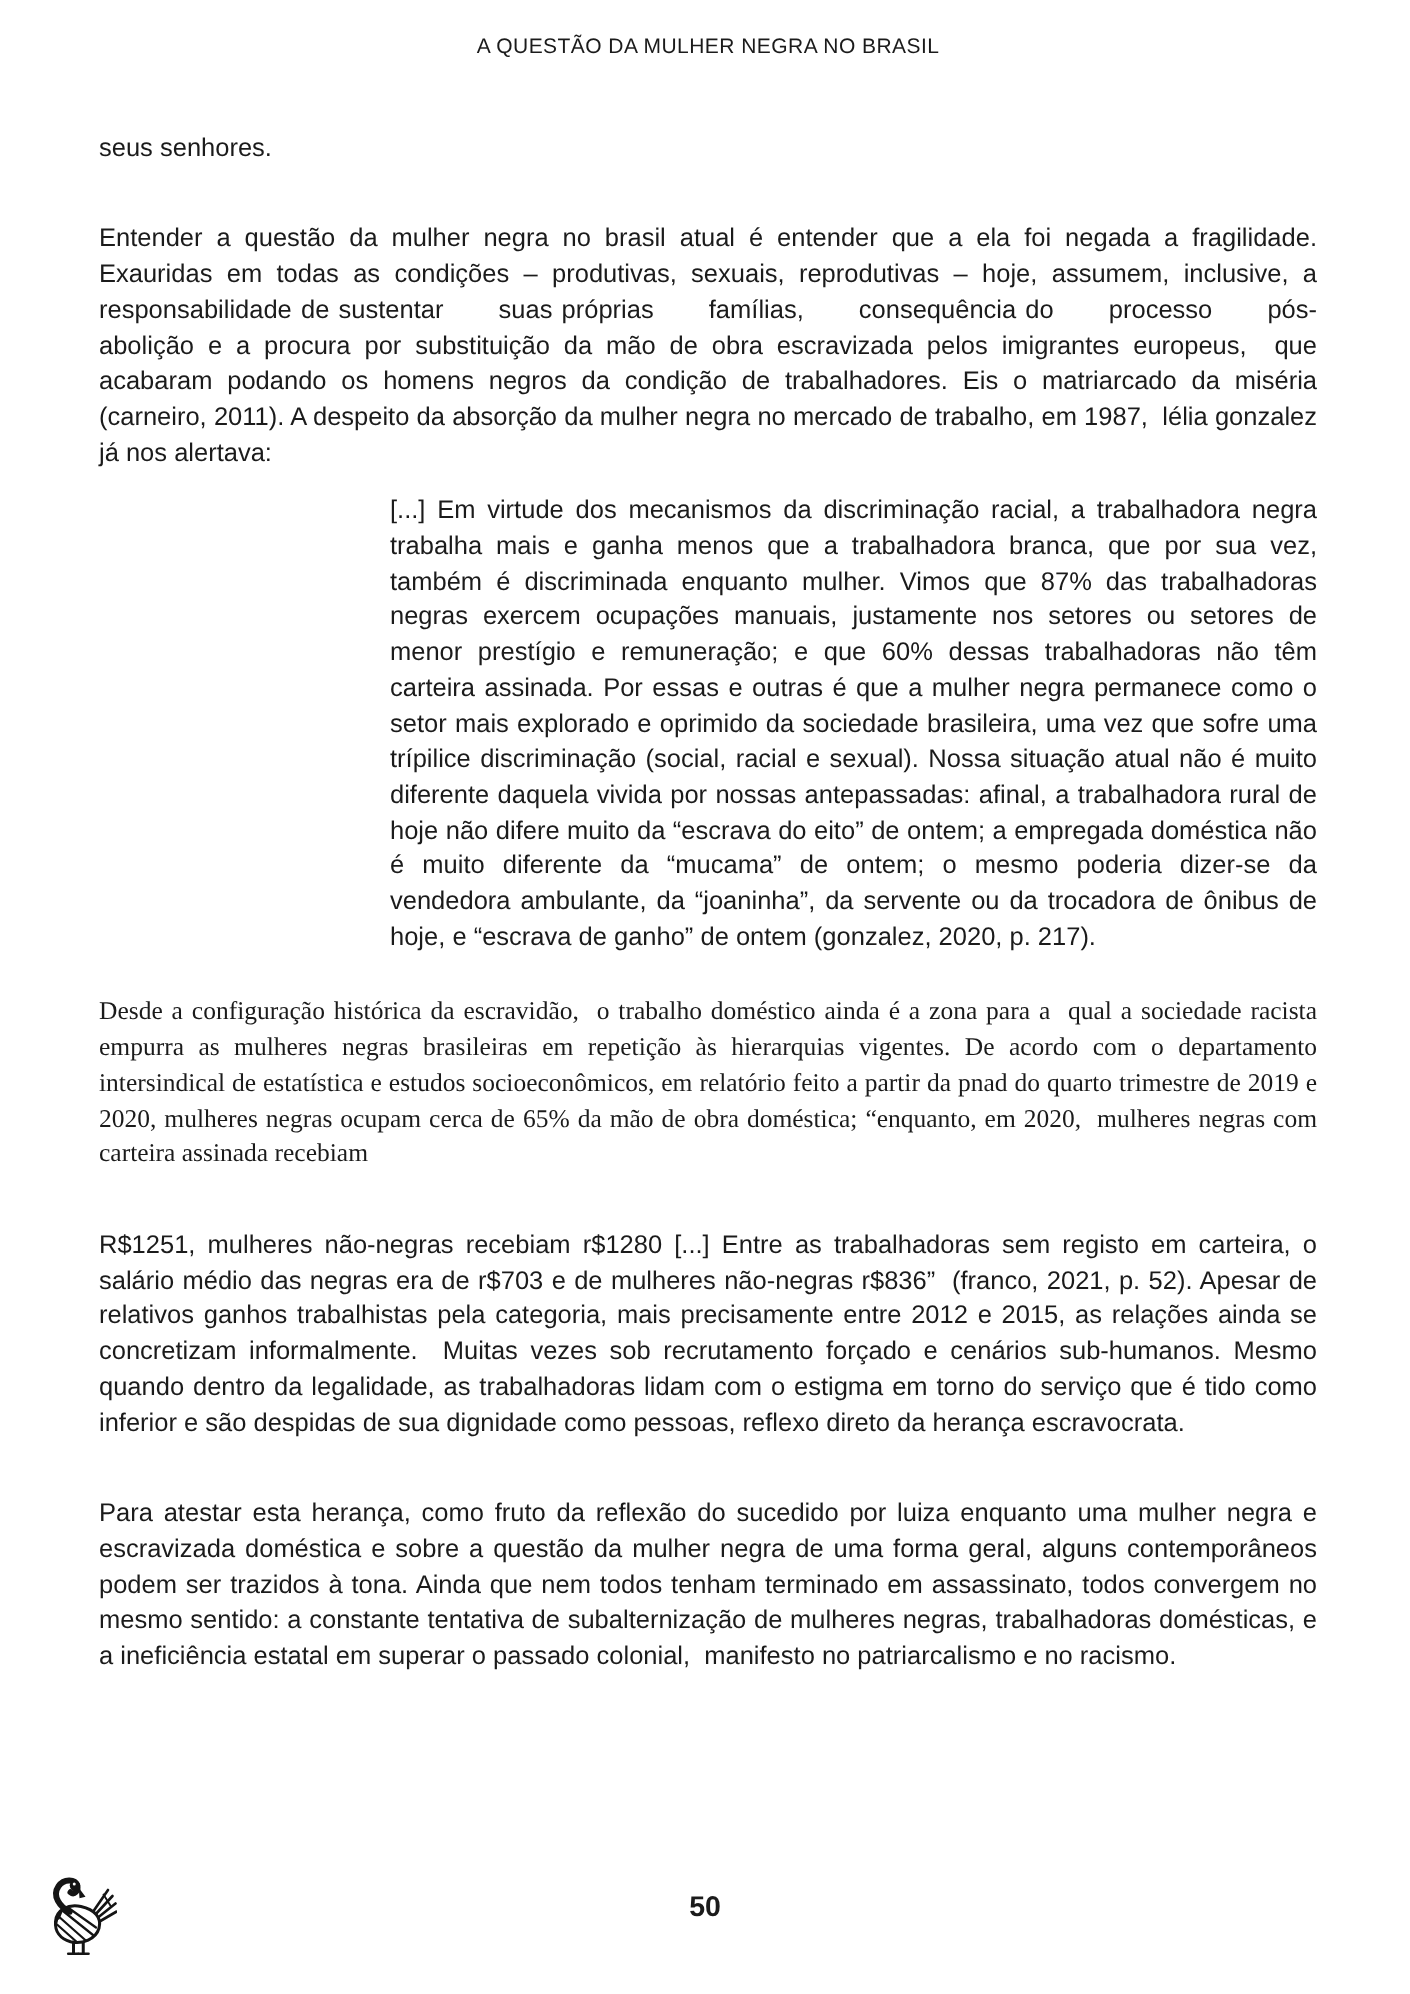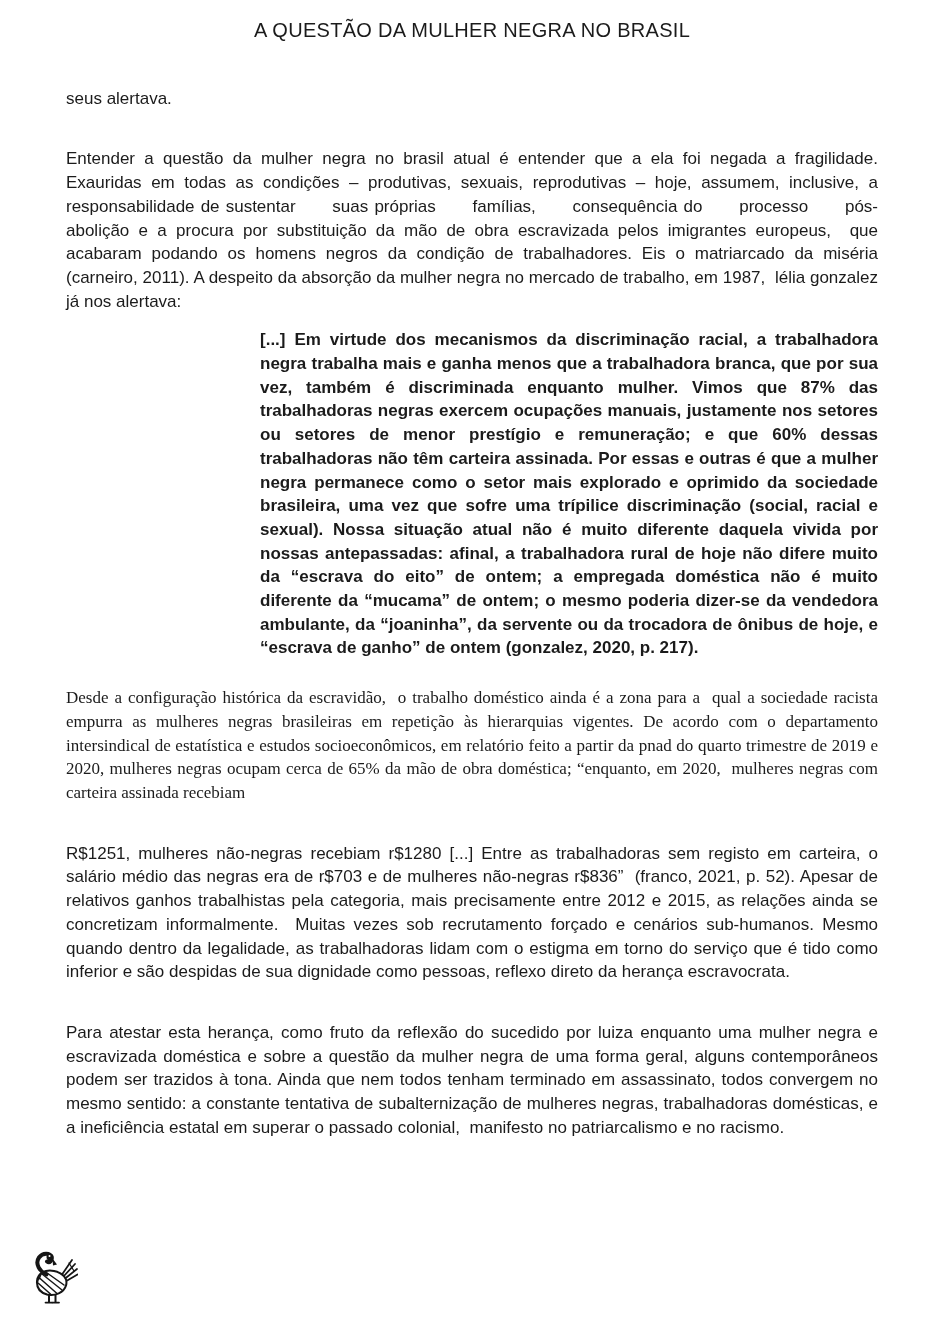--- a/index.html
+++ b/index.html
@@ -16,40 +16,39 @@
   }
   .content {
     position: absolute;
     left: 66px;
     right: 62px;
     top: 0;
   }
   .running-head {
     margin-top: 19px;
     text-align: center;
-    font-size: 20px;
+    font-size: 14px;
     letter-spacing: 0.3px;
     white-space: nowrap;
   }
   .frag {
     margin: 44px 0 0 0;
   }
   .para {
     margin: 37px 0 0 0;
     text-align: justify;
     text-justify: inter-word;
     white-space: pre-wrap;
   }
   .para.after-quote { margin-top: 26px; font-family: Liberation Serif, serif; }
   .quote {
     margin: 15px 0 0 194px;
     text-align: justify;
     text-justify: inter-word;
     white-space: pre-wrap;
-    font-weight: bold;
   }
   .footer-logo {
     position: absolute;
     left: 30px;
     top: 1251px;
     width: 48px;
     height: 54px;
   }
   .page-number {
     position: absolute;
@@ -63,21 +62,21 @@
 </style>
 </head>
 <body>
 
 <div class="page">
 
   <div class="content">
 
     <div class="running-head">A QUESTÃO DA MULHER NEGRA NO BRASIL</div>
 
-    <p class="frag">seus alertava.</p>
+    <p class="frag">seus senhores.</p>
 
     <p class="para">Entender a questão da mulher negra no brasil atual é entender que a ela foi negada a fragilidade. Exauridas em todas as condições – produtivas, sexuais, reprodutivas – hoje, assumem, inclusive, a responsabilidade de sustentar      suas próprias      famílias,      consequência do      processo      pós-abolição e a procura por substituição da mão de obra escravizada pelos imigrantes europeus,  que acabaram podando os homens negros da condição de trabalhadores. Eis o matriarcado da miséria (carneiro, 2011). A despeito da absorção da mulher negra no mercado de trabalho, em 1987,  lélia gonzalez já nos alertava:</p>
 
     <div class="quote">[...] Em virtude dos mecanismos da discriminação racial, a trabalhadora negra trabalha mais e ganha menos que a trabalhadora branca, que por sua vez, também é discriminada enquanto mulher. Vimos que 87% das trabalhadoras negras exercem ocupações manuais, justamente nos setores ou setores de menor prestígio e remuneração; e que 60% dessas trabalhadoras não têm carteira assinada. Por essas e outras é que a mulher negra permanece como o setor mais explorado e oprimido da sociedade brasileira, uma vez que sofre uma trípilice discriminação (social, racial e sexual). Nossa situação atual não é muito diferente daquela vivida por nossas antepassadas: afinal, a trabalhadora rural de hoje não difere muito da “escrava do eito” de ontem; a empregada doméstica não é muito diferente da “mucama” de ontem; o mesmo poderia dizer-se da vendedora ambulante, da “joaninha”, da servente ou da trocadora de ônibus de hoje, e “escrava de ganho” de ontem (gonzalez, 2020, p. 217).</div>
 
     <p class="para after-quote">Desde a configuração histórica da escravidão,  o trabalho doméstico ainda é a zona para a  qual a sociedade racista empurra as mulheres negras brasileiras em repetição às hierarquias vigentes. De acordo com o departamento intersindical de estatística e estudos socioeconômicos, em relatório feito a partir da pnad do quarto trimestre de 2019 e 2020, mulheres negras ocupam cerca de 65% da mão de obra doméstica; “enquanto, em 2020,  mulheres negras com carteira assinada recebiam</p>
 
     <p class="para">R$1251, mulheres não-negras recebiam r$1280 [...] Entre as trabalhadoras sem registo em carteira, o salário médio das negras era de r$703 e de mulheres não-negras r$836”  (franco, 2021, p. 52). Apesar de relativos ganhos trabalhistas pela categoria, mais precisamente entre 2012 e 2015, as relações ainda se concretizam informalmente.  Muitas vezes sob recrutamento forçado e cenários sub-humanos. Mesmo quando dentro da legalidade, as trabalhadoras lidam com o estigma em torno do serviço que é tido como inferior e são despidas de sua dignidade como pessoas, reflexo direto da herança escravocrata.</p>
 
     <p class="para">Para atestar esta herança, como fruto da reflexão do sucedido por luiza enquanto uma mulher negra e escravizada doméstica e sobre a questão da mulher negra de uma forma geral, alguns contemporâneos  podem ser trazidos à tona. Ainda que nem todos tenham terminado em assassinato, todos convergem no mesmo sentido: a constante tentativa de subalternização de mulheres negras, trabalhadoras domésticas, e a ineficiência estatal em superar o passado colonial,  manifesto no patriarcalismo e no racismo.</p>
@@ -111,14 +110,15 @@
 
         <path d="M33,47 C20,41 9,26 18,13 C25,3 40,3 43,12 C45,19 39,25 34,21" stroke-width="8"></path>
       </g>
 
       <circle cx="40" cy="12" r="7" fill="#151515"></circle>
       <path d="M45,15 L54,27 L46,29 Z" fill="#151515"></path>
       <circle cx="39" cy="10" r="2" fill="#ffffff"></circle>
     </svg>
   </div>
 
+  <div class="page-number">50</div>
 
 </div>
 
 </body></html>

